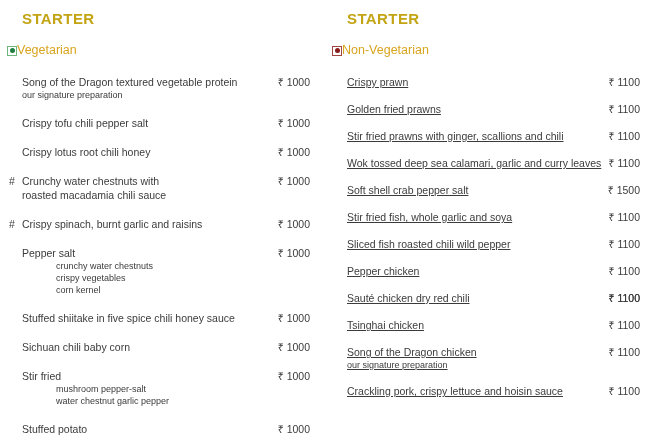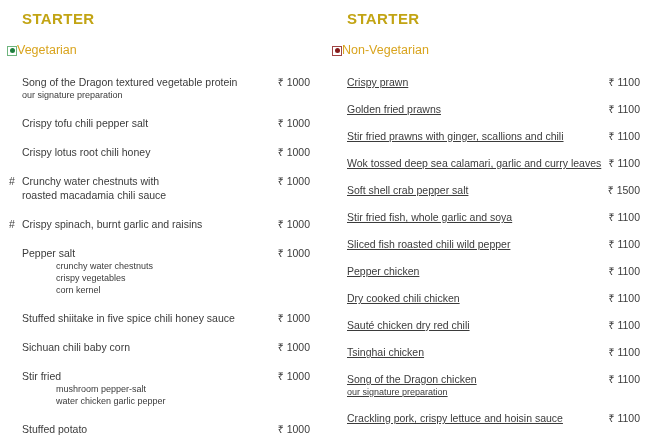--- a/index.html
+++ b/index.html
@@ -95,21 +95,21 @@
           <span class="item-price">₹ 1000</span>
         </div>
         <div class="item">
           <span class="item-name">Sichuan chili baby corn</span>
           <span class="item-price">₹ 1000</span>
         </div>
         <div class="item">
           <span class="item-name">Stir fried</span>
           <span class="item-price">₹ 1000</span>
           <span class="sub">mushroom pepper-salt</span>
-          <span class="sub">water chicken garlic pepper</span>
+          <span class="sub">water chestnut garlic pepper</span>
         </div>
         <div class="item">
           <span class="item-name">Stuffed potato</span>
           <span class="item-price">₹ 1000</span>
         </div>
       </div>
   </div>
 
   <div class="col col-right">
     <h2 class="title">STARTER</h2>
@@ -146,21 +146,20 @@
         </div>
         <div class="item">
           <span class="item-name">Sliced fish roasted chili wild pepper</span>
           <span class="item-price">₹ 1100</span>
         </div>
         <div class="item">
           <span class="item-name">Pepper chicken</span>
           <span class="item-price">₹ 1100</span>
         </div>
         <div class="item">
-          <span class="item-name">Dry cooked chili chicken</span>
           <span class="item-price">₹ 1100</span>
         </div>
         <div class="item">
           <span class="item-name">Sauté chicken dry red chili</span>
           <span class="item-price">₹ 1100</span>
         </div>
         <div class="item">
           <span class="item-name">Tsinghai chicken</span>
           <span class="item-price">₹ 1100</span>
         </div>

